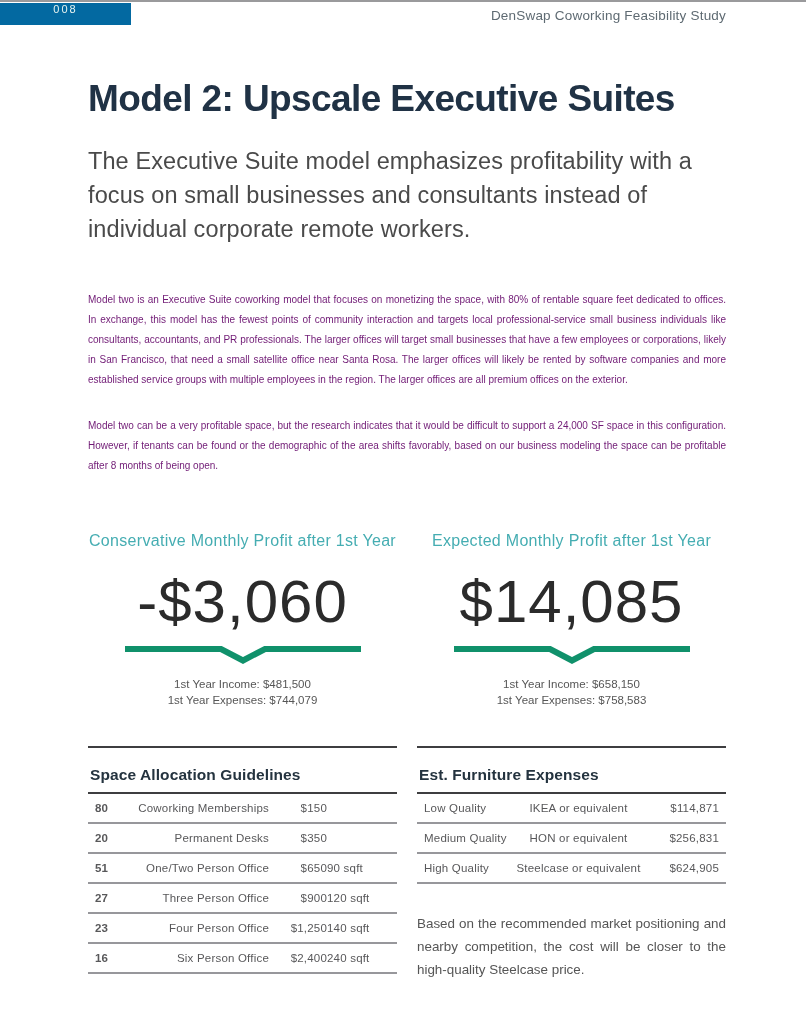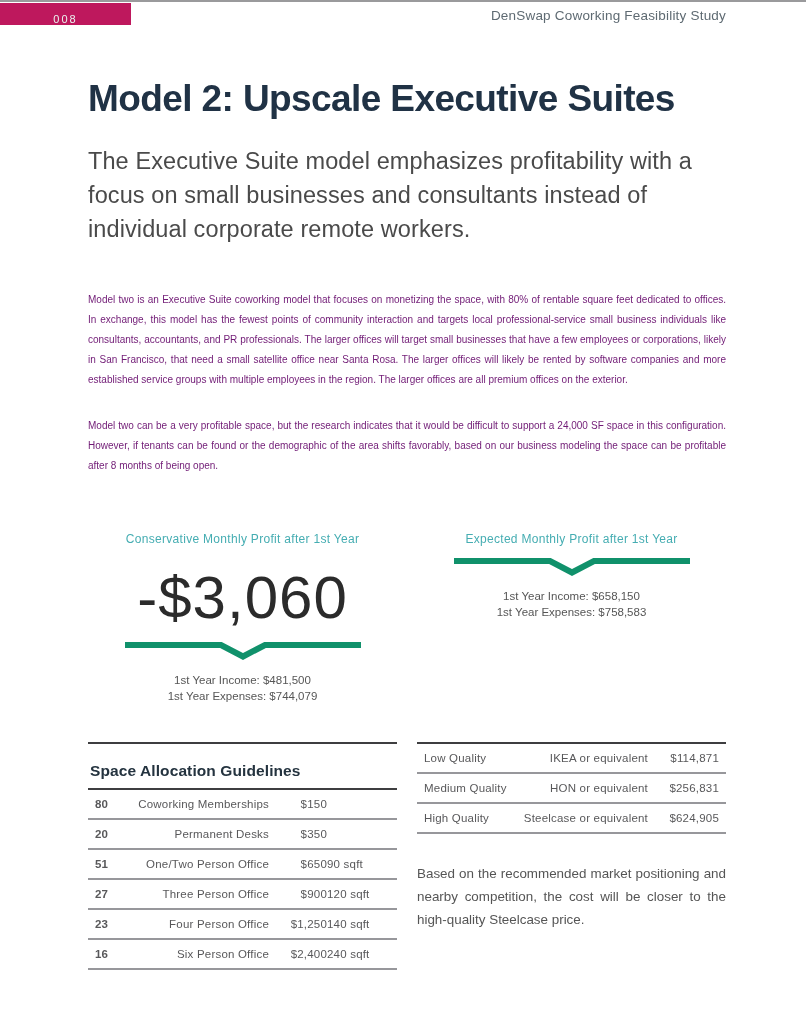--- a/index.html
+++ b/index.html
@@ -7,23 +7,23 @@
   body {
     width:806px; height:1024px;
     font-family:"Liberation Sans", sans-serif;
     position:relative;
     overflow:hidden;
     color:#535353;
   }
   .top-rule { position:absolute; top:0; left:0; width:806px; height:2px; background:#9a9a9c; }
   .page-badge {
     position:absolute; top:3px; left:0; width:131px; height:22px;
-    background:#be185d; color:#e9f4f0;
+    background:#0369a1; color:#e9f4f0;
     font-size:11px; letter-spacing:2px;
-    display:flex; align-items:flex-end; justify-content:center;
+    display:flex; align-items:flex-start; justify-content:center;
   }
   .doc-header {
     position:absolute; top:8px; right:80px;
     font-size:13.5px; color:#5e6a72; letter-spacing:0.2px;
   }
   .content { position:absolute; top:0; left:88px; width:638px; }
   .page-title {
     margin-top:78px;
     font-size:37px; font-weight:800; letter-spacing:-0.6px;
     color:#203245;
@@ -36,21 +36,21 @@
   }
   .body-para {
     margin-top:44px;
     font-size:10px; line-height:20px;
     text-align:justify; color:#701a75;
   }
   .body-para.second { margin-top:26px; }
   .stats-row { margin-top:56px; display:flex; }
   .stat { width:309px; text-align:center; }
   .stat + .stat { margin-left:20px; }
-  .stat-label { font-size:12px; color:#45adb2; letter-spacing:0.3px; }
+  .stat-label { font-size:16px; color:#45adb2; letter-spacing:0.3px; }
   .stat-value {
     margin-top:20px;
     font-size:60px; font-weight:200; color:#2b2b2b;
     letter-spacing:1px; line-height:64px;
   }
   .stat-notch { display:block; margin:12px auto 0 auto; width:236px; height:18px; }
   .stat-sub { margin-top:12px; font-size:11.5px; line-height:16px; color:#565656; }
   .tables-row { margin-top:38px; display:flex; }
   .col { width:309px; }
   .col + .col { margin-left:20px; }
@@ -64,21 +64,21 @@
   .tbl-row {
     display:flex; align-items:center; height:30px;
     border-bottom:2px solid #97979b;
     font-size:11.5px; color:#58585a; letter-spacing:0.2px;
   }
   .c-num   { width:46px; padding-left:7px;font-weight:bold; }
   .c-name  { flex:1; text-align:right; }
   .c-price { width:58px; text-align:right; }
   .c-sqft  { width:70px; text-align:left; padding-right:7px; }
   .c-quality { width:92px; padding-left:7px; }
-  .c-brand   { flex:1; text-align:right; }
+  .c-brand   { flex:1; text-align:center; }
   .c-price2  { width:78px; text-align:right; padding-right:7px; }
   .note-para {
     margin-top:28px;
     font-size:13.4px; line-height:23px;
     text-align:justify; color:#555555;
   }
 </style>
 </head>
 <body>
 
@@ -106,20 +106,21 @@
         <polyline points="0,3 96,3 118,14.5 140,3 236,3" fill="none" stroke="#10916b" stroke-width="6"></polyline>
       </svg>
       <div class="stat-sub">
         <div>1st Year Income: $481,500</div>
         <div>1st Year Expenses: $744,079</div>
       </div>
     </div>
 
     <div class="stat">
       <div class="stat-label">Expected Monthly Profit after 1st Year</div>
+      <div class="stat-value">$14,085</div>
       <svg class="stat-notch" viewBox="0 0 236 18">
         <polyline points="0,3 96,3 118,14.5 140,3 236,3" fill="none" stroke="#10916b" stroke-width="6"></polyline>
       </svg>
       <div class="stat-sub">
         <div>1st Year Income: $658,150</div>
         <div>1st Year Expenses: $758,583</div>
       </div>
     </div>
 
   </div>
@@ -165,20 +166,21 @@
           <span class="c-name">Six Person Office</span>
           <span class="c-price">$2,400</span>
           <span class="c-sqft">240 sqft</span>
         </div>
 
       </div>
     </div>
 
     <div class="col">
       <div class="tbl">
+        <div class="tbl-title">Est. Furniture Expenses</div>
 
         <div class="tbl-row">
           <span class="c-quality">Low Quality</span>
           <span class="c-brand">IKEA or equivalent</span>
           <span class="c-price2">$114,871</span>
         </div>
         <div class="tbl-row">
           <span class="c-quality">Medium Quality</span>
           <span class="c-brand">HON or equivalent</span>
           <span class="c-price2">$256,831</span>

